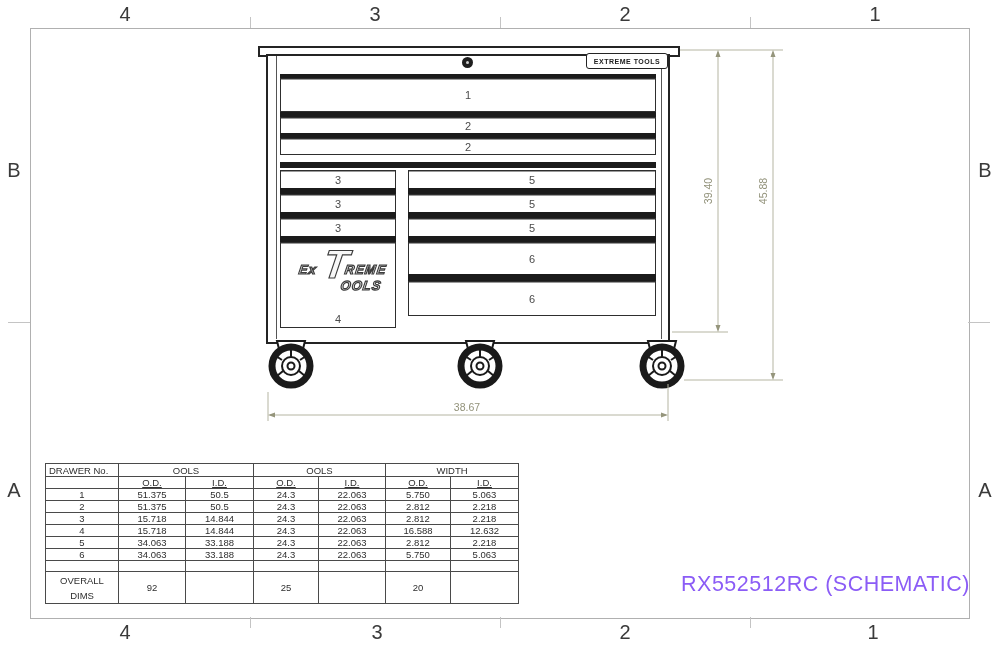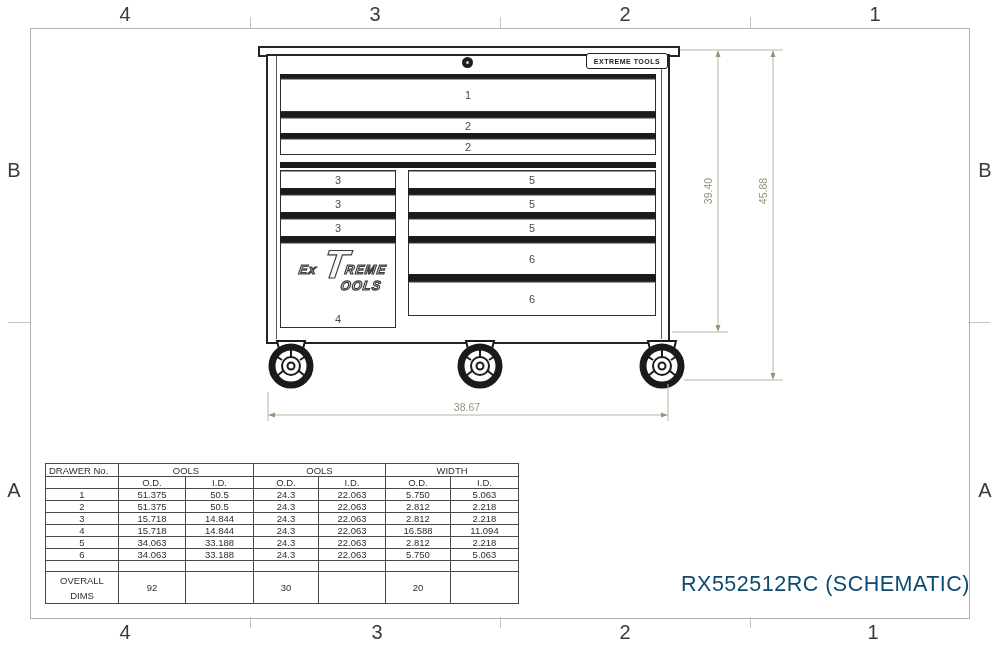--- a/index.html
+++ b/index.html
@@ -37,28 +37,28 @@
   .logo .l1b{position:absolute;left:48px;top:14px;font-size:13px;letter-spacing:1px;}
   .logo .l2{position:absolute;left:46px;top:30px;font-size:13px;letter-spacing:1px;}
   
   .dim-label{position:absolute;color:#92927a;font-size:10.5px;}
   .dim-label.vert{transform:rotate(-90deg);transform-origin:center;}
   
   #dims-table{position:absolute;left:45px;top:463px;border-collapse:collapse;table-layout:fixed;background:#fff;}
   #dims-table th,#dims-table td{border:1px solid #4a4a4a;font-size:9.5px;font-weight:normal;
        color:#2e2e2e;text-align:center;padding:0;line-height:11px;overflow:hidden;white-space:nowrap;}
   #dims-table .grp{height:13px;margin-left:13px;}
-  #dims-table .sub{height:12px;}
+  #dims-table .sub{height:12px;text-decoration:underline;}
   #dims-table .datarow td{height:11px;}
   #dims-table .spacer td{height:10px;}
   #dims-table .overall td{height:31px;}
   #dims-table .overall-label{white-space:pre-line;line-height:15px;}
   #dims-table th.left{text-align:left;padding-left:3px;}
   .title{position:absolute;left:640px;top:572px;width:330px;text-align:right;
-         font-size:21.5px;color:#0c4a6e;letter-spacing:.5px;}
+         font-size:21.5px;color:#8b5cf6;letter-spacing:.5px;}
   svg{position:absolute;left:0;top:0;pointer-events:none;}
 </style>
 </head>
 <body>
 
 <div id="page">
 
   <div class="frame"></div>
   <div class="tick-v" style="left:250px;top:17px;"></div>
   <div class="tick-v" style="left:500px;top:17px;"></div>
@@ -242,21 +242,21 @@
           <td>2.812</td>
           <td>2.218</td>
         </tr>
         <tr class="datarow">
           <td>4</td>
           <td>15.718</td>
           <td>14.844</td>
           <td>24.3</td>
           <td>22.063</td>
           <td>16.588</td>
-          <td>11.094</td>
+          <td>12.632</td>
         </tr>
         <tr class="datarow">
           <td>5</td>
           <td>34.063</td>
           <td>33.188</td>
           <td>24.3</td>
           <td>22.063</td>
           <td>2.812</td>
           <td>2.218</td>
         </tr>
@@ -276,21 +276,21 @@
           <td></td>
           <td></td>
           <td></td>
           <td></td>
         </tr>
         <tr class="overall">
           <td class="overall-label">OVERALL
 DIMS</td>
           <td>92</td>
           <td></td>
-          <td>30</td>
+          <td>25</td>
           <td></td>
           <td>20</td>
           <td></td>
         </tr>
       </tbody>
   </table>
 
   <div class="title">RX552512RC (SCHEMATIC)</div>
 </div>
 

